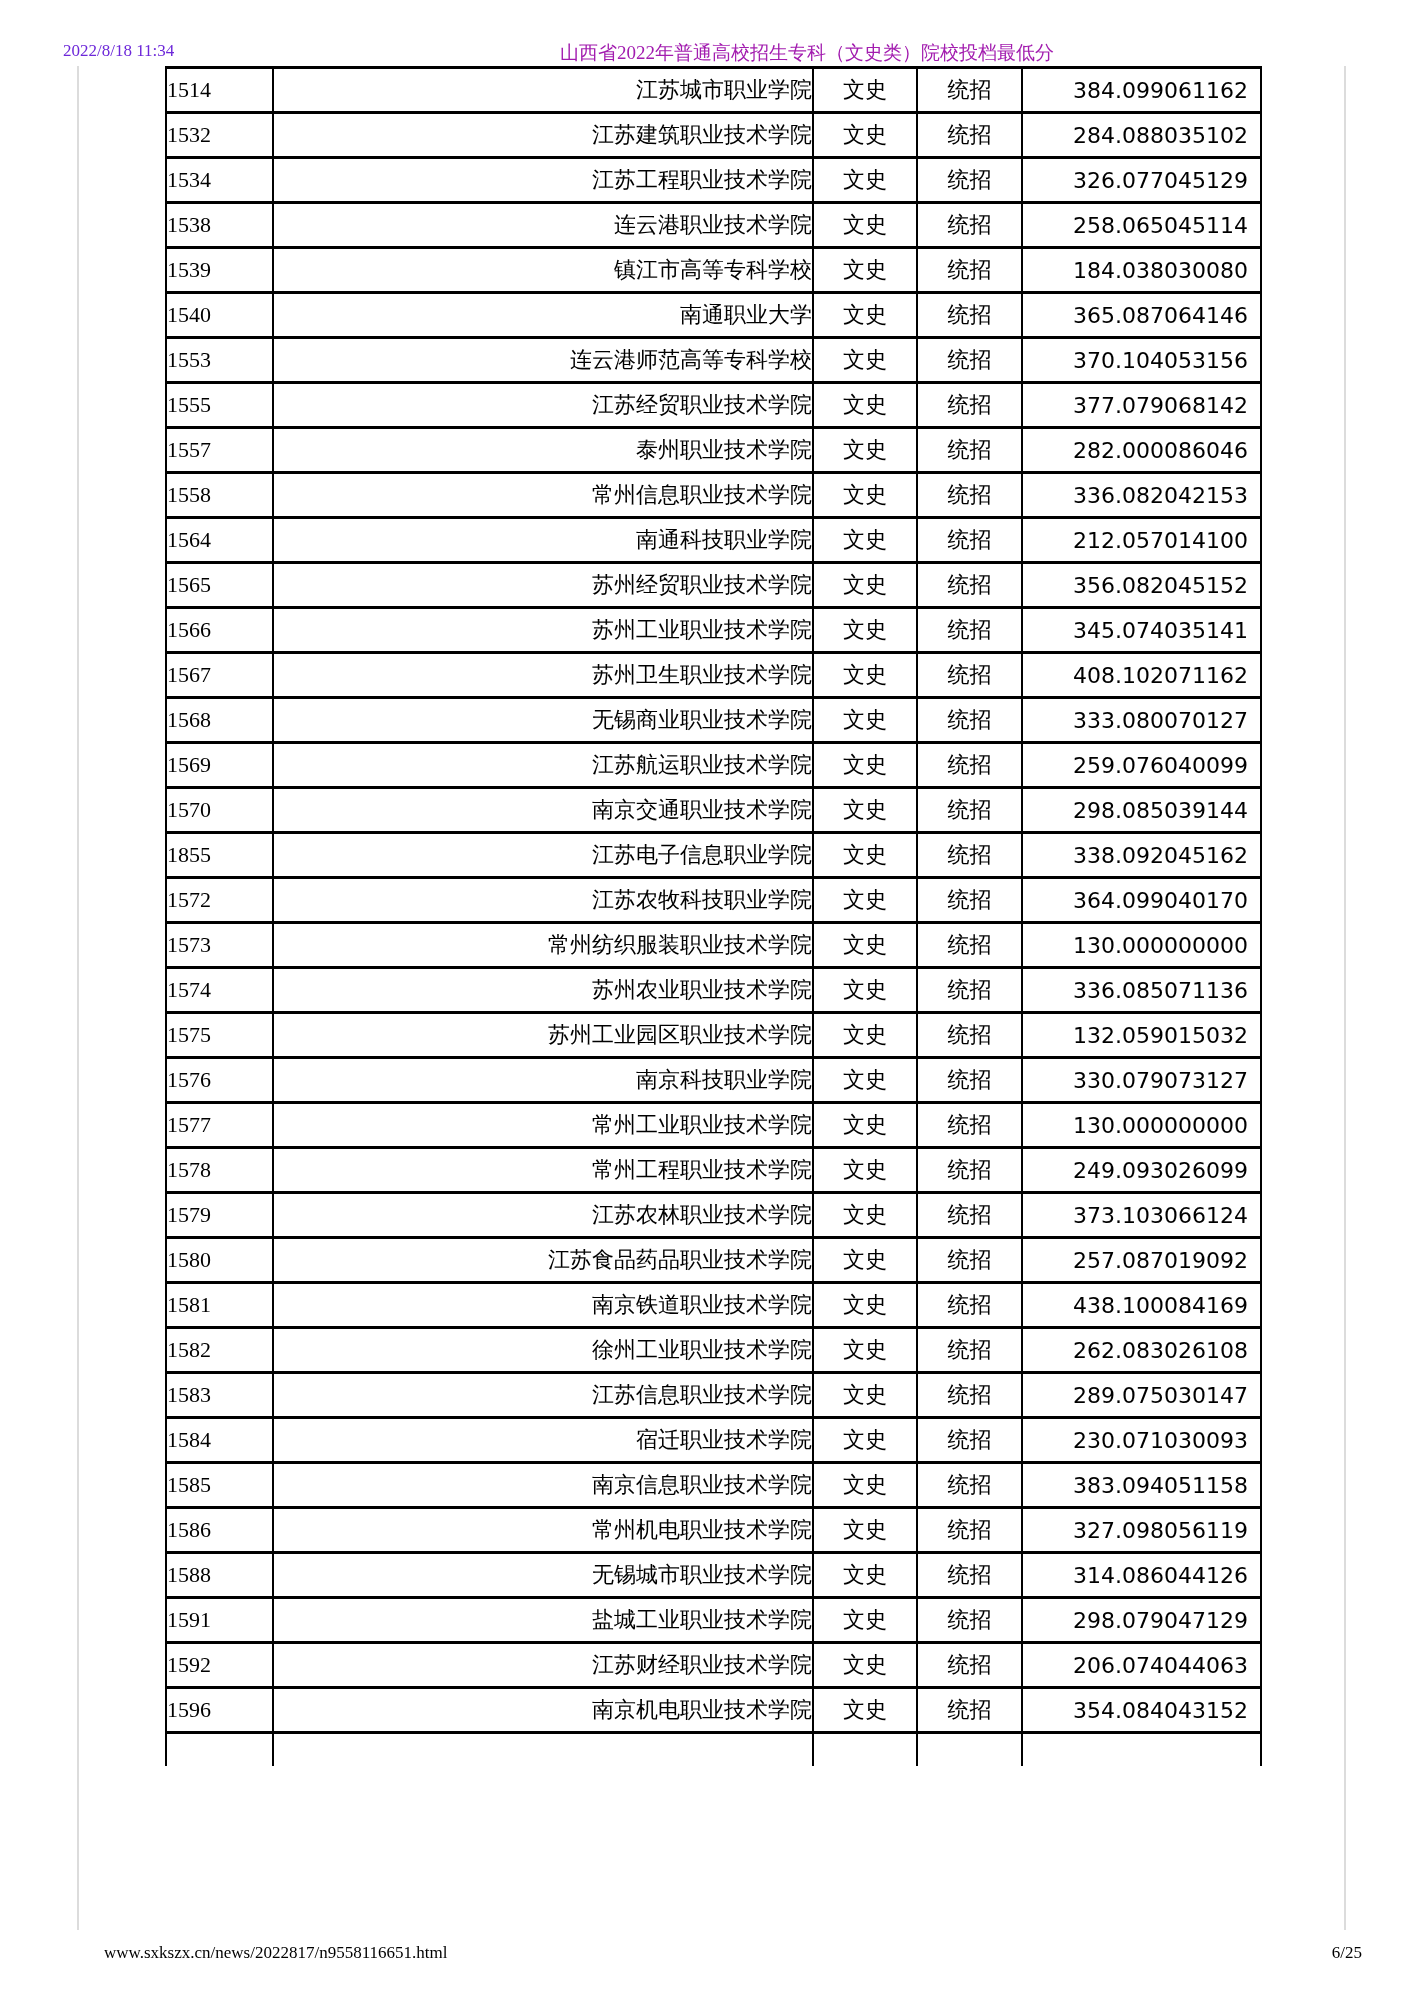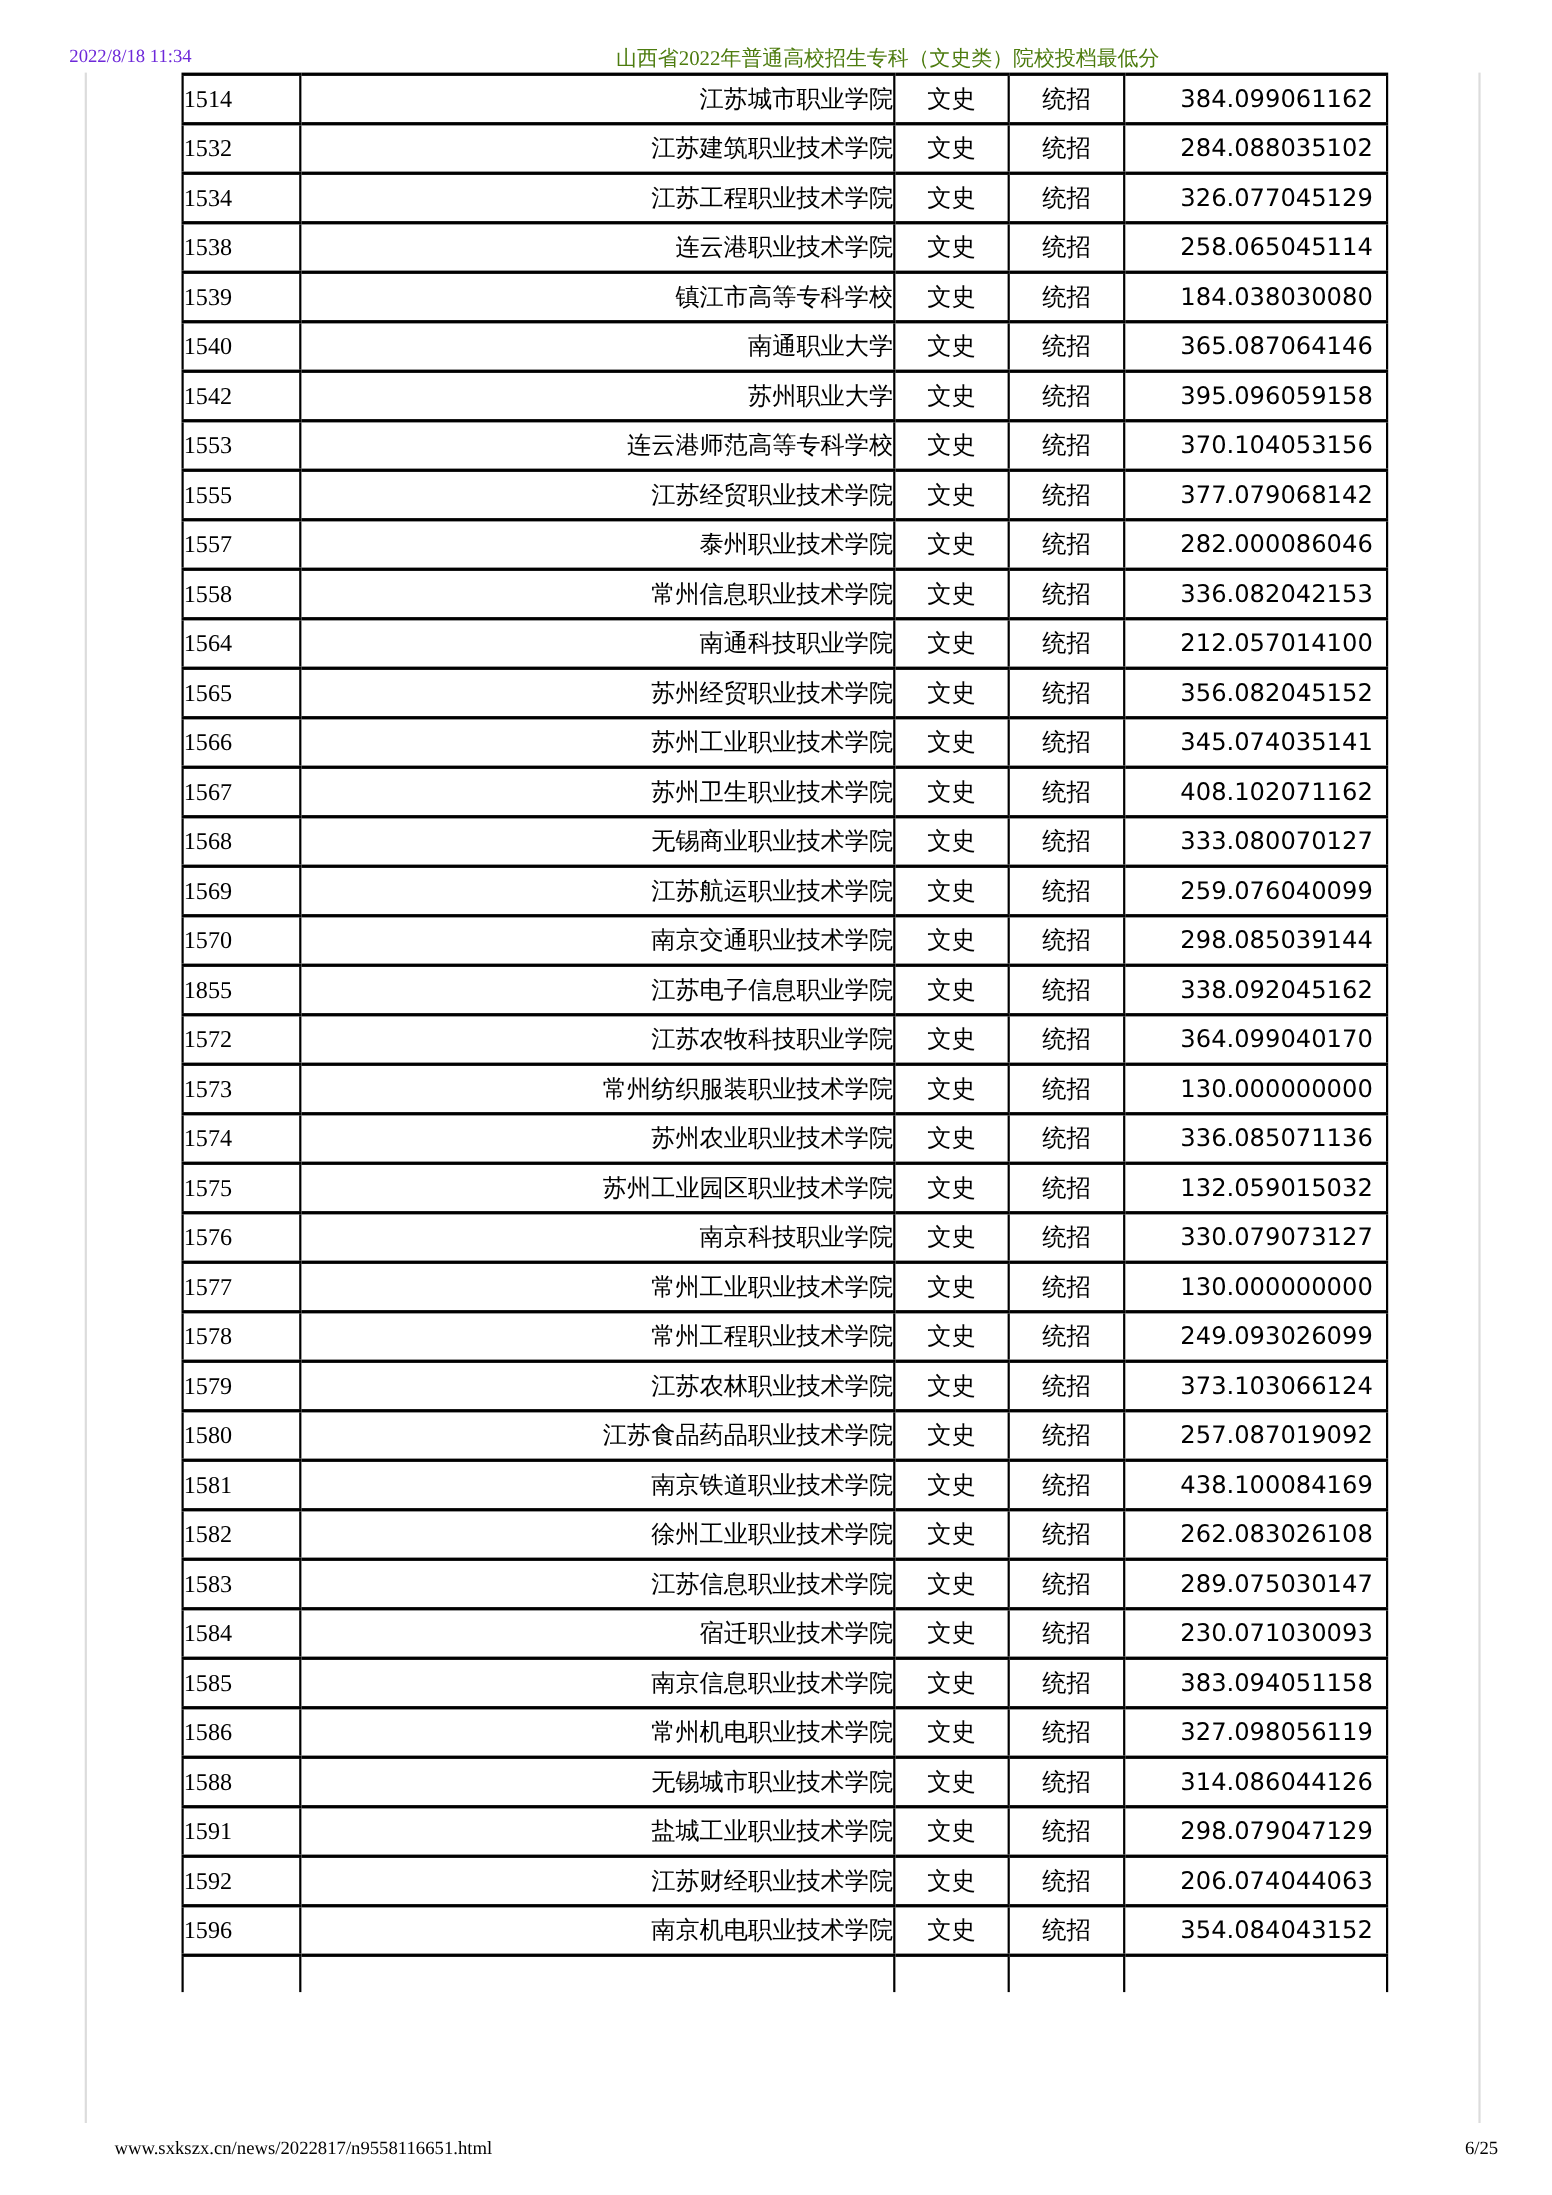--- a/index.html
+++ b/index.html
@@ -18,21 +18,21 @@
     font-size: 17px;
     color: #6d28d9;
     white-space: nowrap;
   }
   .timestamp { left: 63px; top: 41px; }
   .doc-title {
     position: absolute;
     left: 560px; top: 40px;
     font-family: "Liberation Serif", serif;
     font-size: 19px;
-    color: #4d7c0f;
+    color: #a21caf;
     white-space: nowrap;
   }
   .page-guide {
     position: absolute;
     top: 66px;
     width: 2px;
     height: 1864px;
     background: #dcdcdc;
   }
   .guide-left  { left: 77px; }
@@ -149,27 +149,20 @@
   </tr>
 
   <tr>
     <td class="cell-code">1540</td>
     <td class="cell-name">南通职业大学</td>
     <td class="cell-cat">文史</td>
     <td class="cell-adm">统招</td>
     <td class="cell-score">365.087064146</td>
   </tr>
 
-  <tr>
-    <td class="cell-code">1542</td>
-    <td class="cell-name">苏州职业大学</td>
-    <td class="cell-cat">文史</td>
-    <td class="cell-adm">统招</td>
-    <td class="cell-score">395.096059158</td>
-  </tr>
 
   <tr>
     <td class="cell-code">1553</td>
     <td class="cell-name">连云港师范高等专科学校</td>
     <td class="cell-cat">文史</td>
     <td class="cell-adm">统招</td>
     <td class="cell-score">370.104053156</td>
   </tr>
 
   <tr>

